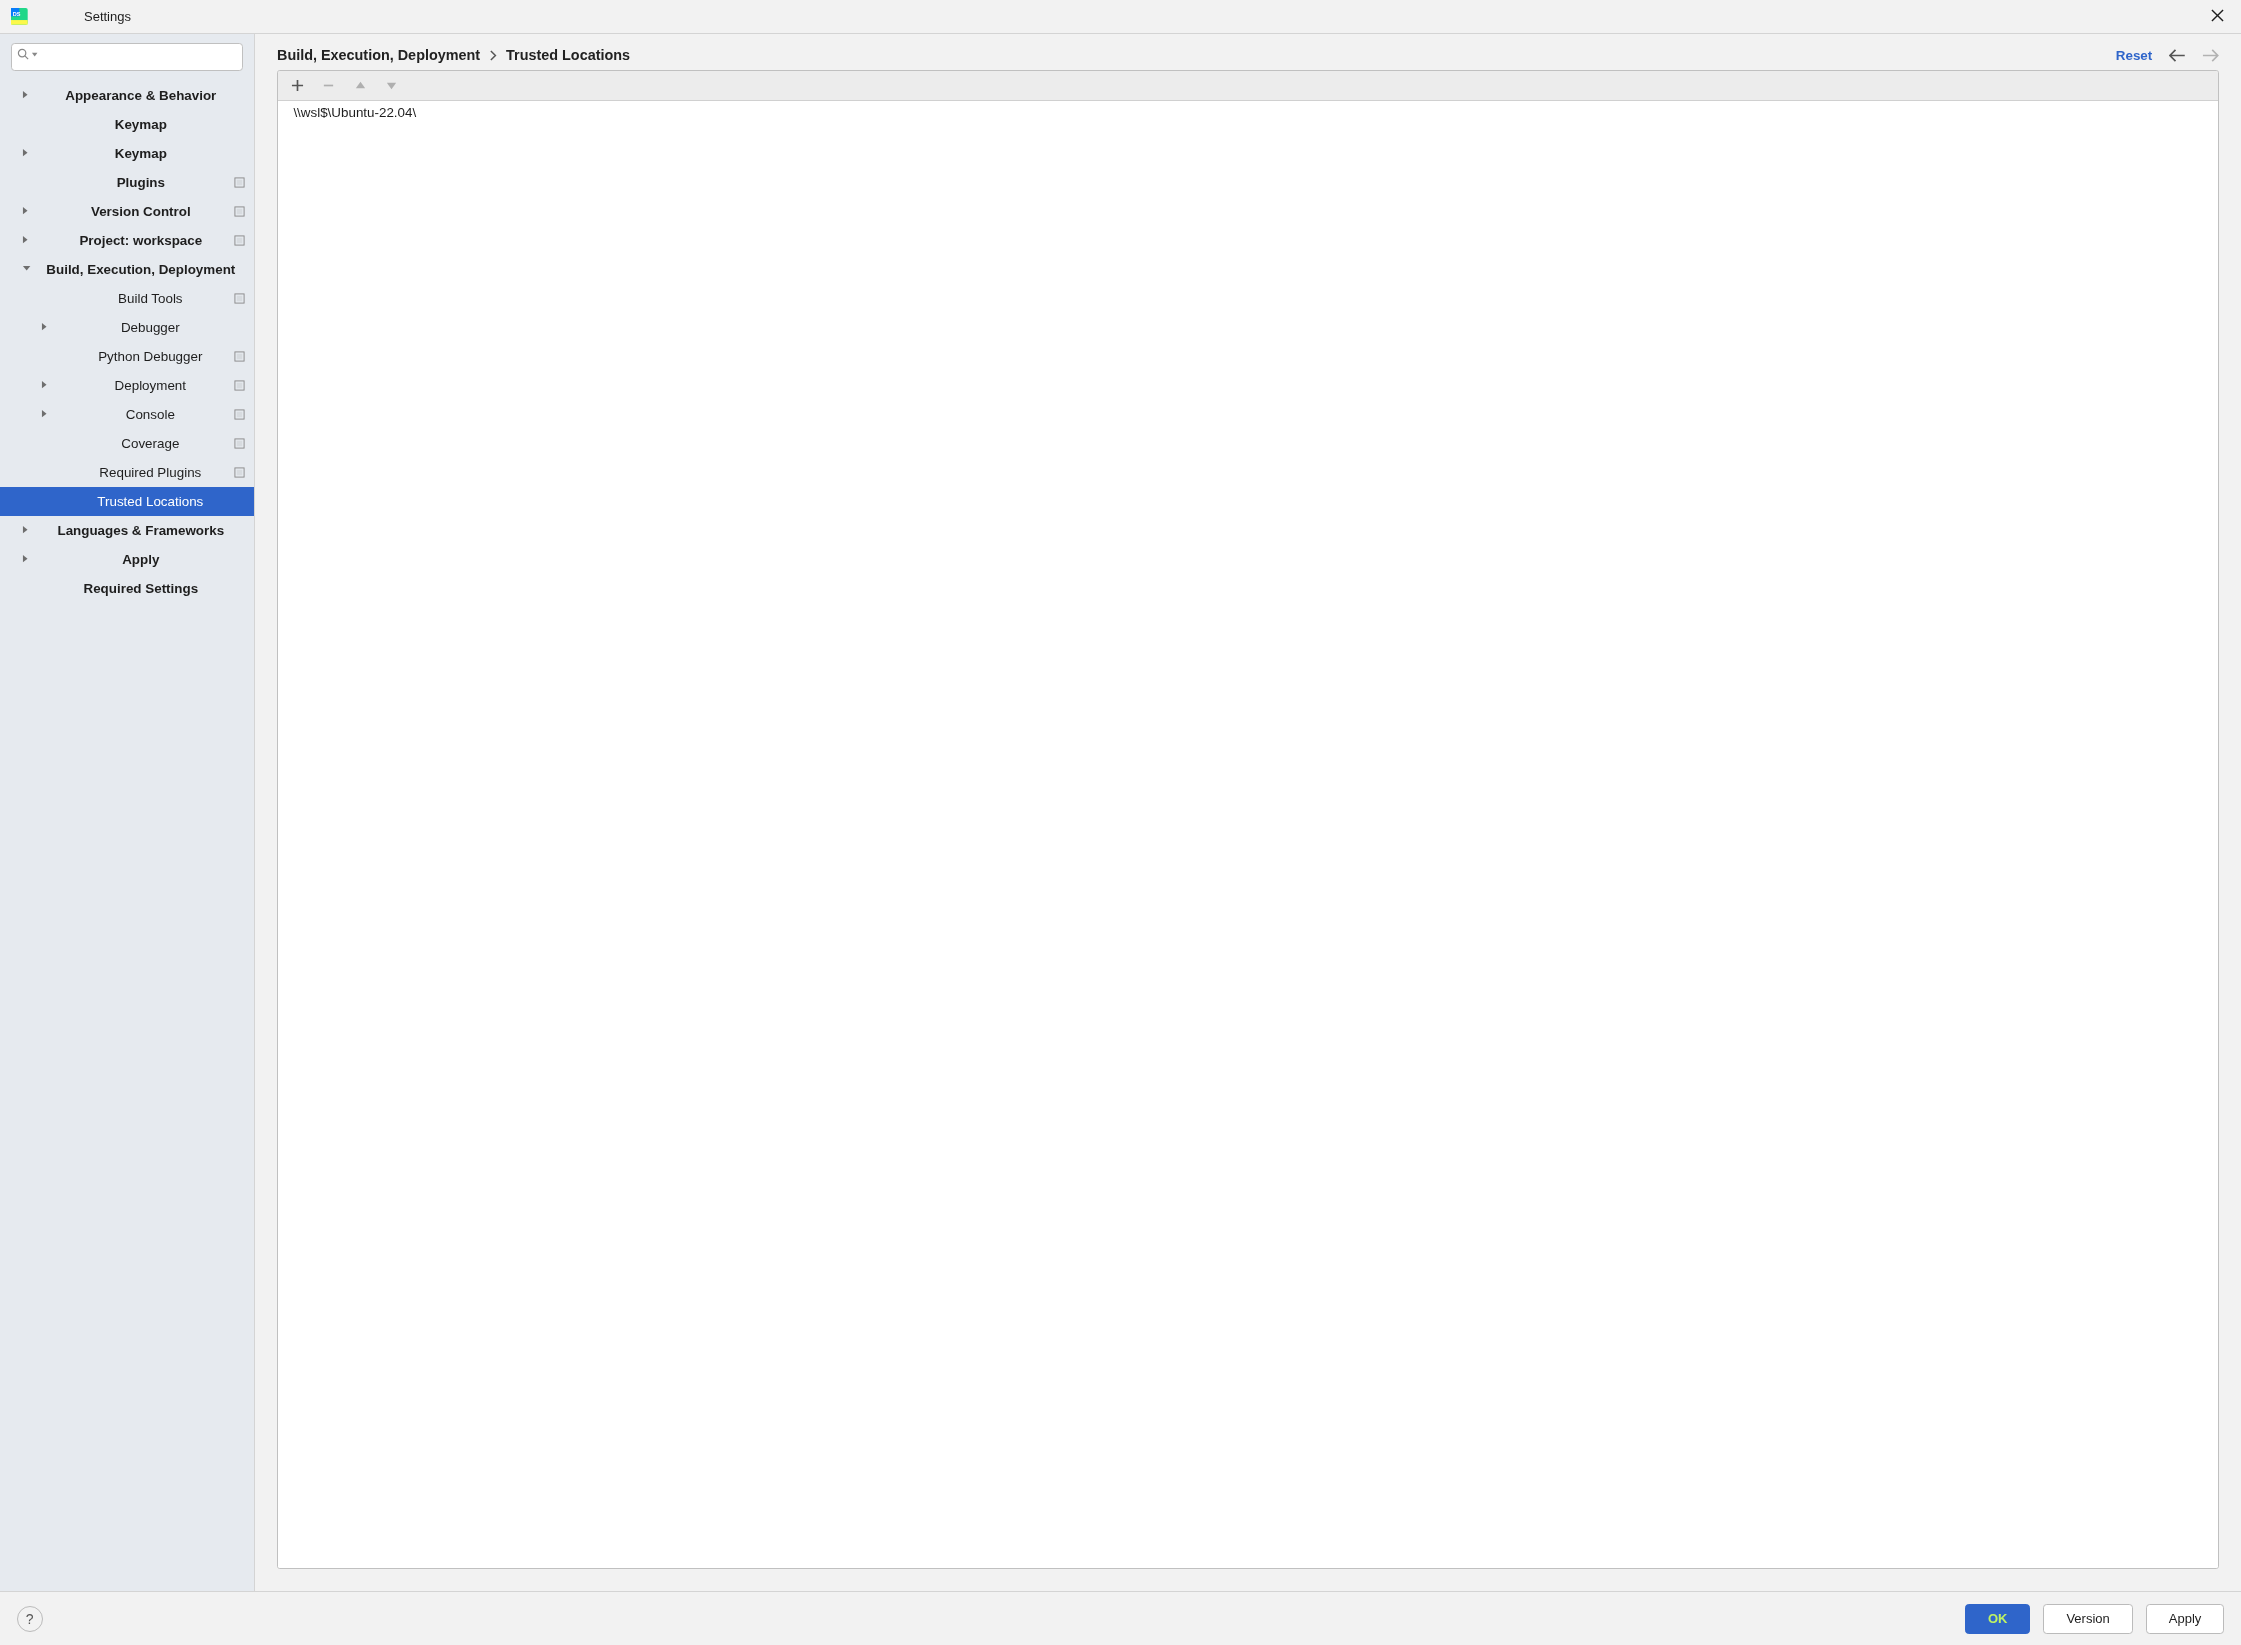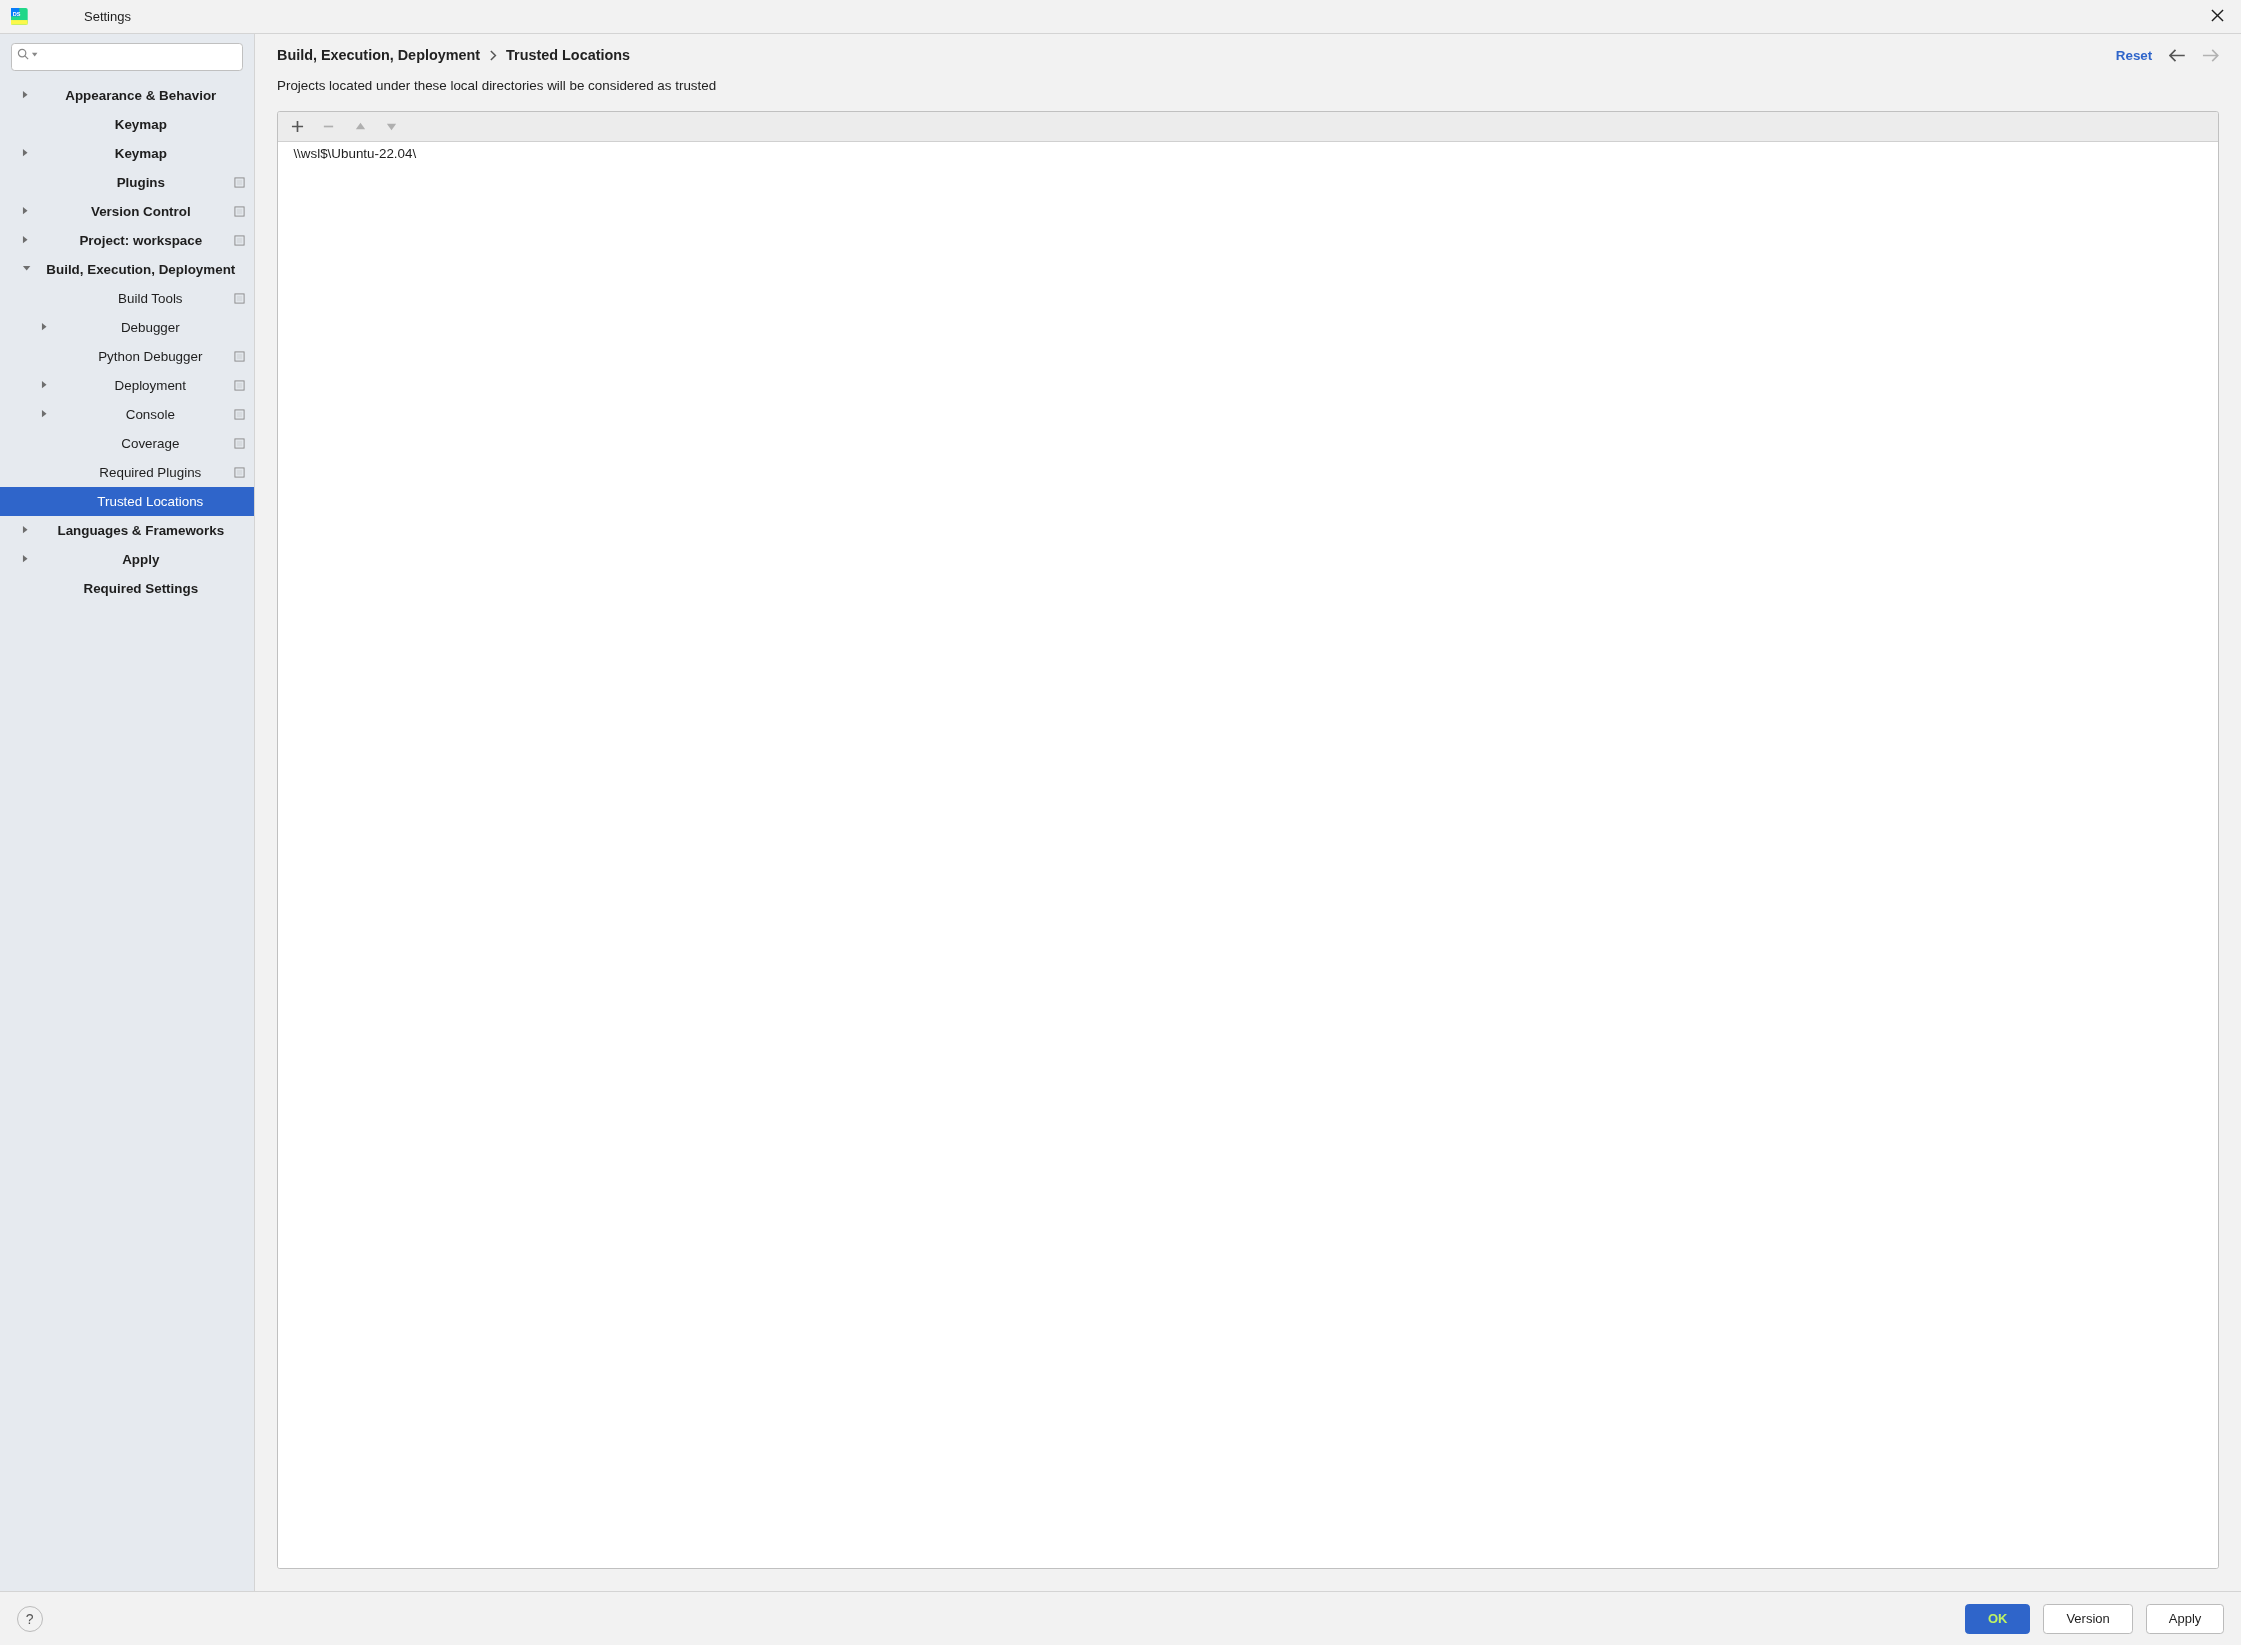--- a/index.html
+++ b/index.html
@@ -426,21 +426,20 @@
               <path d="M17 7 L2 7 M7 1 L1 7 L7 13" stroke="#555" stroke-width="1.8" fill="none"></path>
             </svg>
         </span>
         <span class="nav-arrow disabled">
           <svg width="16.7" height="13" viewBox="0 0 18 14">
               <path d="M1 7 L16 7 M11 1 L17 7 L11 13" stroke="#555" stroke-width="1.8" fill="none"></path>
             </svg>
         </span>
       </div>
 
-      <div class="description">Projects located under these local directories will be considered as trusted</div>
 
       <div class="list-container">
         <div class="list-toolbar">
           <span class="tb-btn">
             <svg width="13" height="13" viewBox="0 0 14 14">
                 <path d="M7 1 V13 M1 7 H13" stroke="#555" stroke-width="1.8"></path>
               </svg>
           </span>
           <span class="tb-btn disabled">
             <svg width="13" height="13" viewBox="0 0 14 14">

